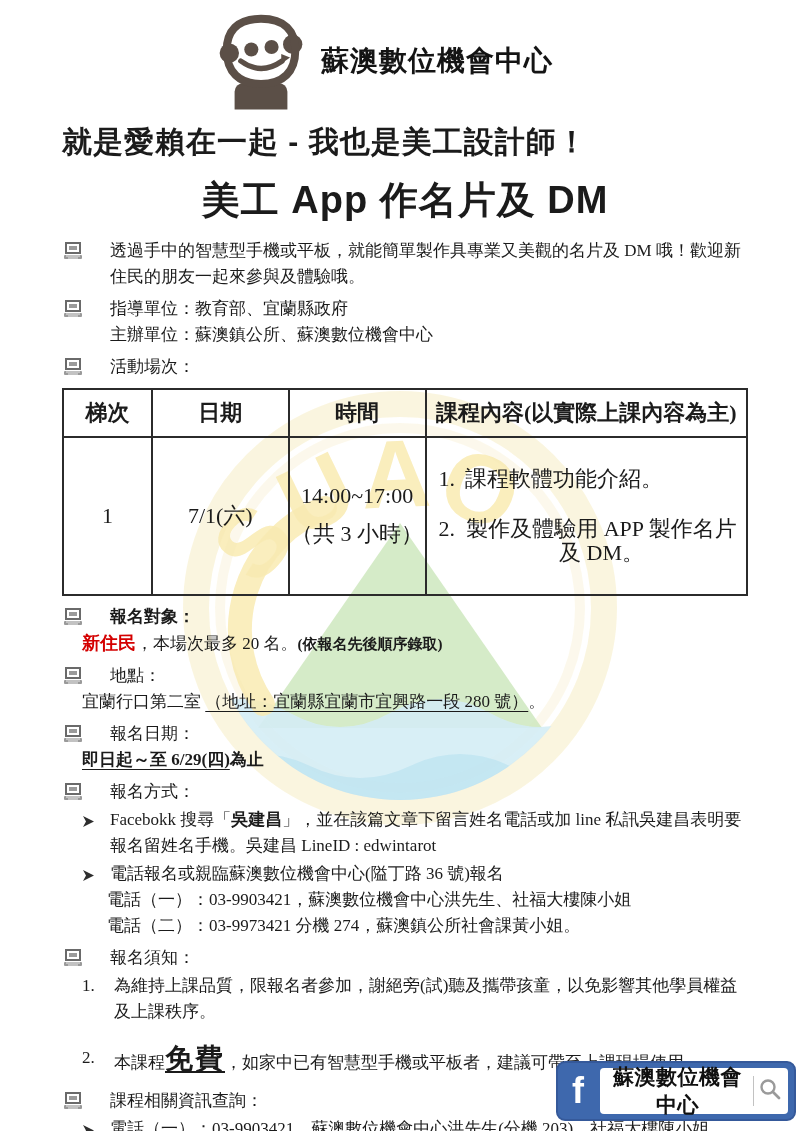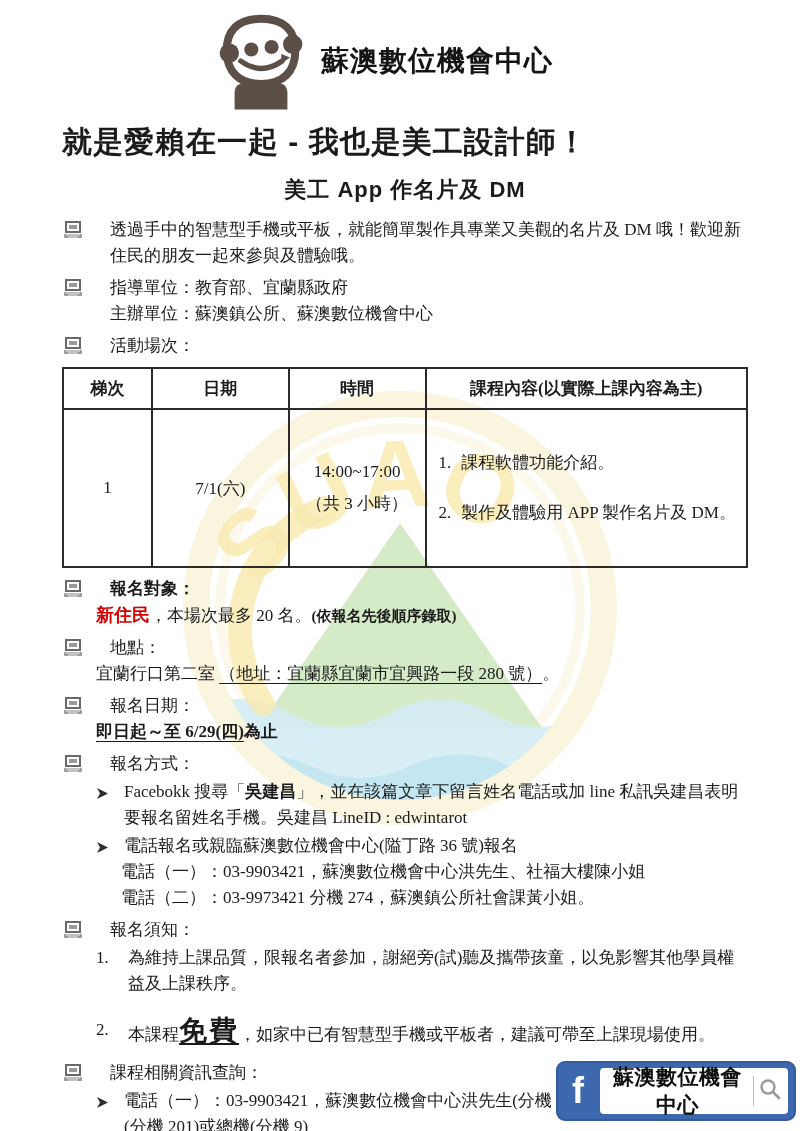--- a/index.html
+++ b/index.html
@@ -8,41 +8,41 @@
   .page { position:relative; width:800px; height:1131px; background:#fff; overflow:hidden; padding:12px 52px 0 62px; }
   .content { position:relative; z-index:1; }
 
   
   .watermark { position:absolute; left:150px; top:388px; z-index:0; pointer-events:none; }
 
   
   .brand-row { display:flex; justify-content:center; align-items:center; gap:16px; margin-right:40px; }
   .org-name { font-family:"Liberation Sans", sans-serif; font-size:28px; font-weight:700; color:#141414; letter-spacing:1px; }
   .title { font-family:"Liberation Sans", sans-serif; font-size:30px; font-weight:700; margin-top:12px; letter-spacing:1px; }
-  .subtitle { text-align:center; font-family:"Liberation Sans", sans-serif; font-size:22px; font-weight:700; margin-top:12px; letter-spacing:1px; }
+  .subtitle { text-align:center; font-family:"Liberation Sans", sans-serif; font-size:38px; font-weight:700; margin-top:12px; letter-spacing:1px; }
 
   
   .bullet { display:flex; gap:24px; margin-top:6px; }
   .bullet .icon-cell { flex:0 0 24px; padding-top:4px; }
   .btext { font-size:17px; line-height:26px; }
   .sub-lines { margin-left:37px; }
   .sub-lines .btext { margin-top:0; }
 
   
   table.schedule { width:100%; border-collapse:collapse; margin-top:8px; background:transparent; }
-  table.schedule th, table.schedule td { border:2px solid #2b2b2b; font-size:17px; }
+  table.schedule th, table.schedule td { border:2px solid #2b2b2b; font-size:22px; }
   table.schedule th { font-weight:700; padding:8px 2px; text-align:center; }
   table.schedule td { text-align:center; vertical-align:middle; height:158px; }
   td.content-cell { text-align:left; padding:10px 8px 10px 12px; vertical-align:middle; }
   .cell-line2 { margin-top:10px; }
   .content-item { display:flex; gap:10px; line-height:24px; }
   .content-item + .content-item { margin-top:26px; }
 
   
-  .indent { margin-left:34px; }
+  .indent { margin-left:20px; }
   .red-strong { color:#d40000; font-weight:700; font-size:18px; }
   .small-note { font-size:15px; font-weight:700; }
   .ulined { text-decoration:underline; text-underline-offset:4px; }
   .bold { font-weight:700; }
   .free-big { font-family:"Liberation Sans", sans-serif; font-size:28px; font-weight:800; text-decoration:underline; text-underline-offset:3px; line-height:1; letter-spacing:2px; }
 
   .arrow-item { display:flex; gap:12px; margin-top:2px; }
   .arrow-cell { flex:0 0 16px; padding-top:7px; }
   .num-item { display:flex; gap:10px; margin-top:2px; }
   .num-cell { flex:0 0 22px; }

